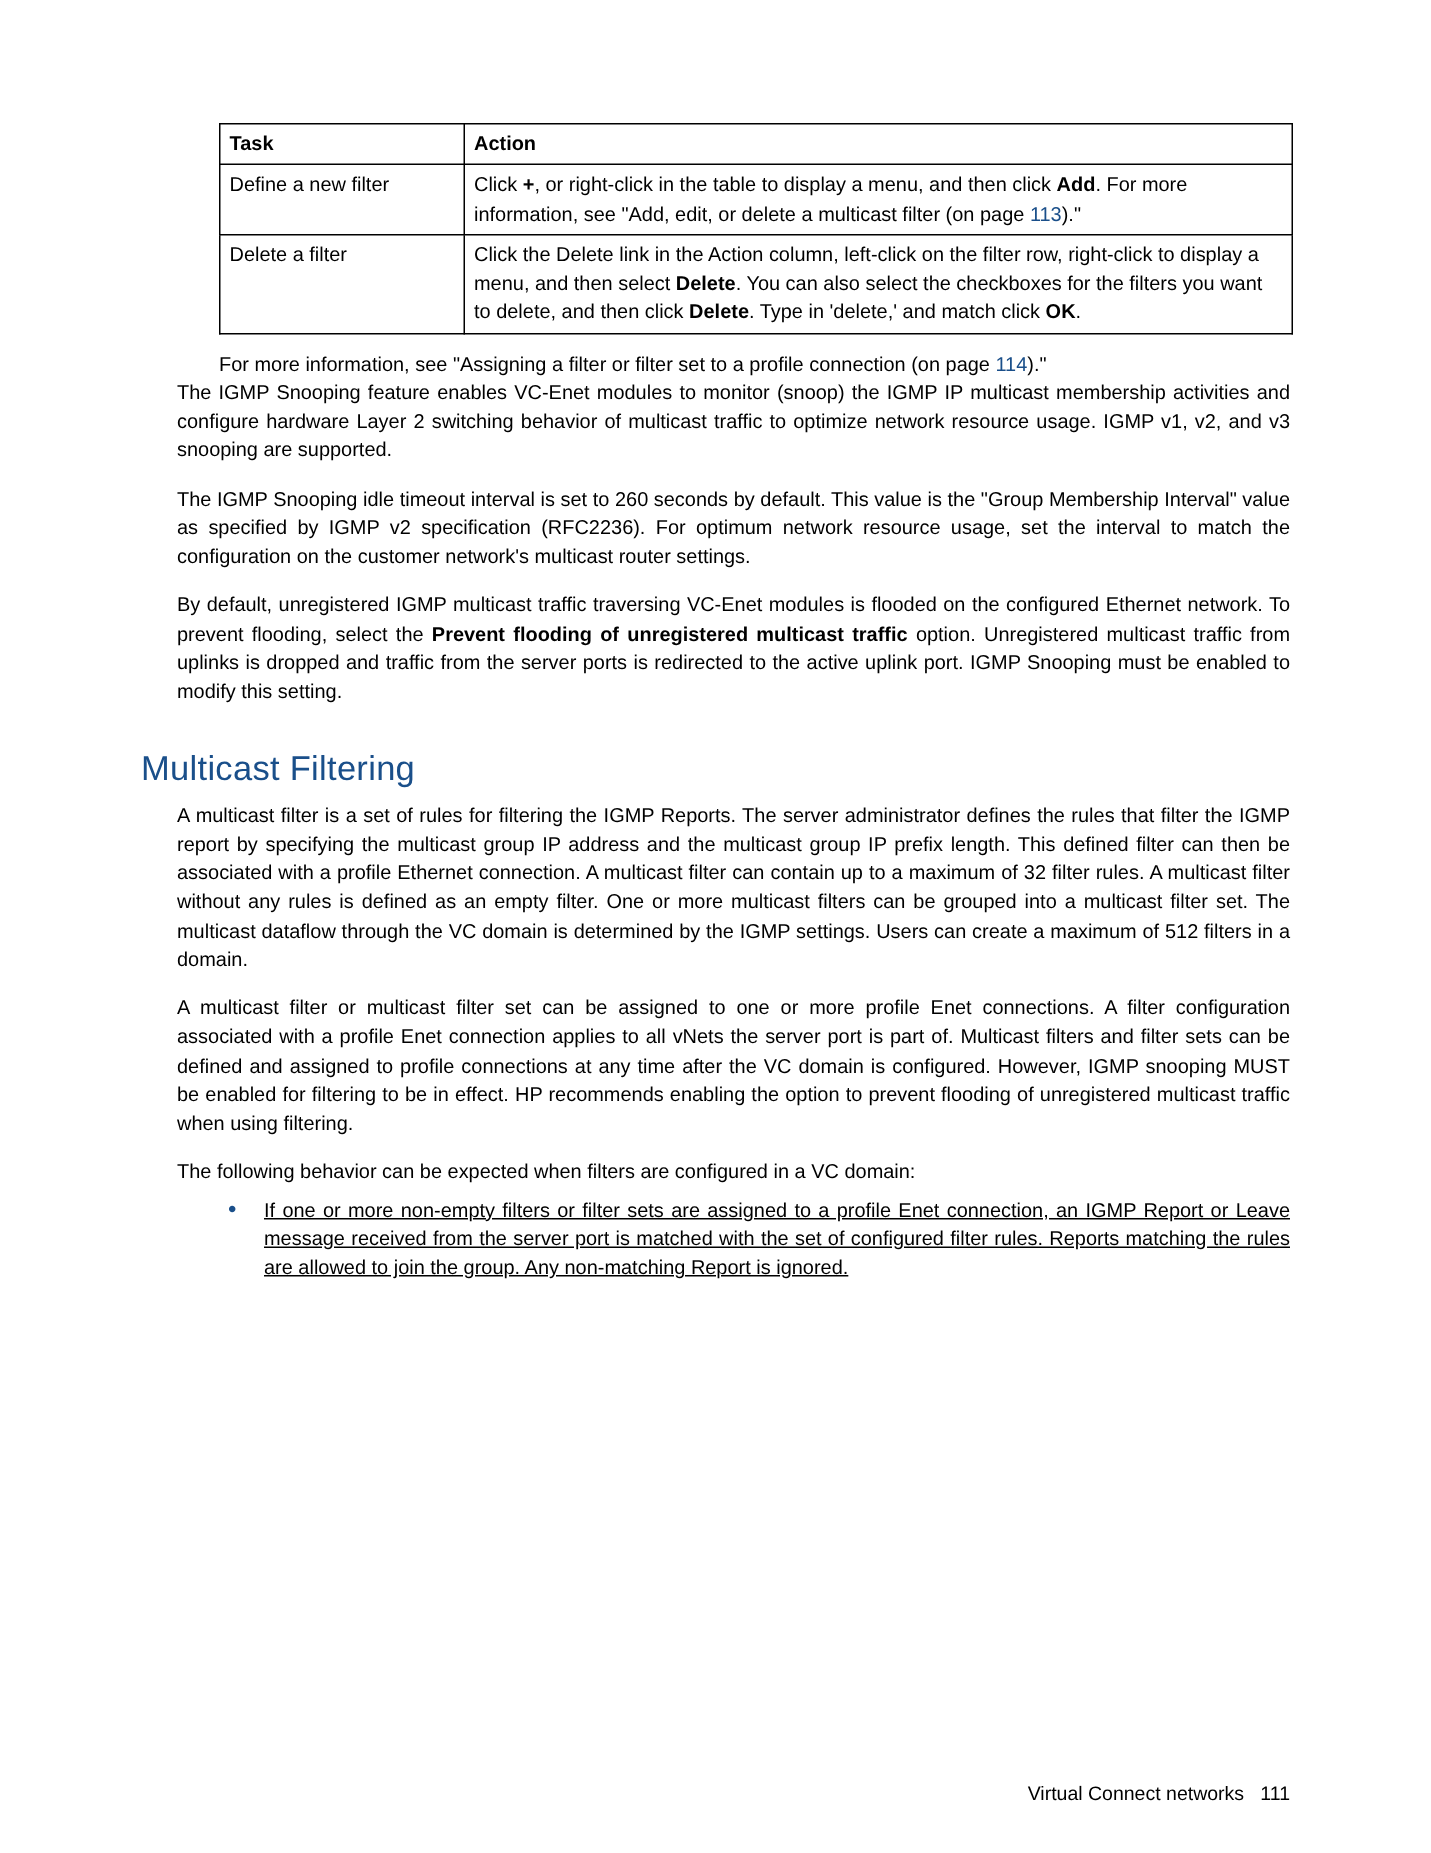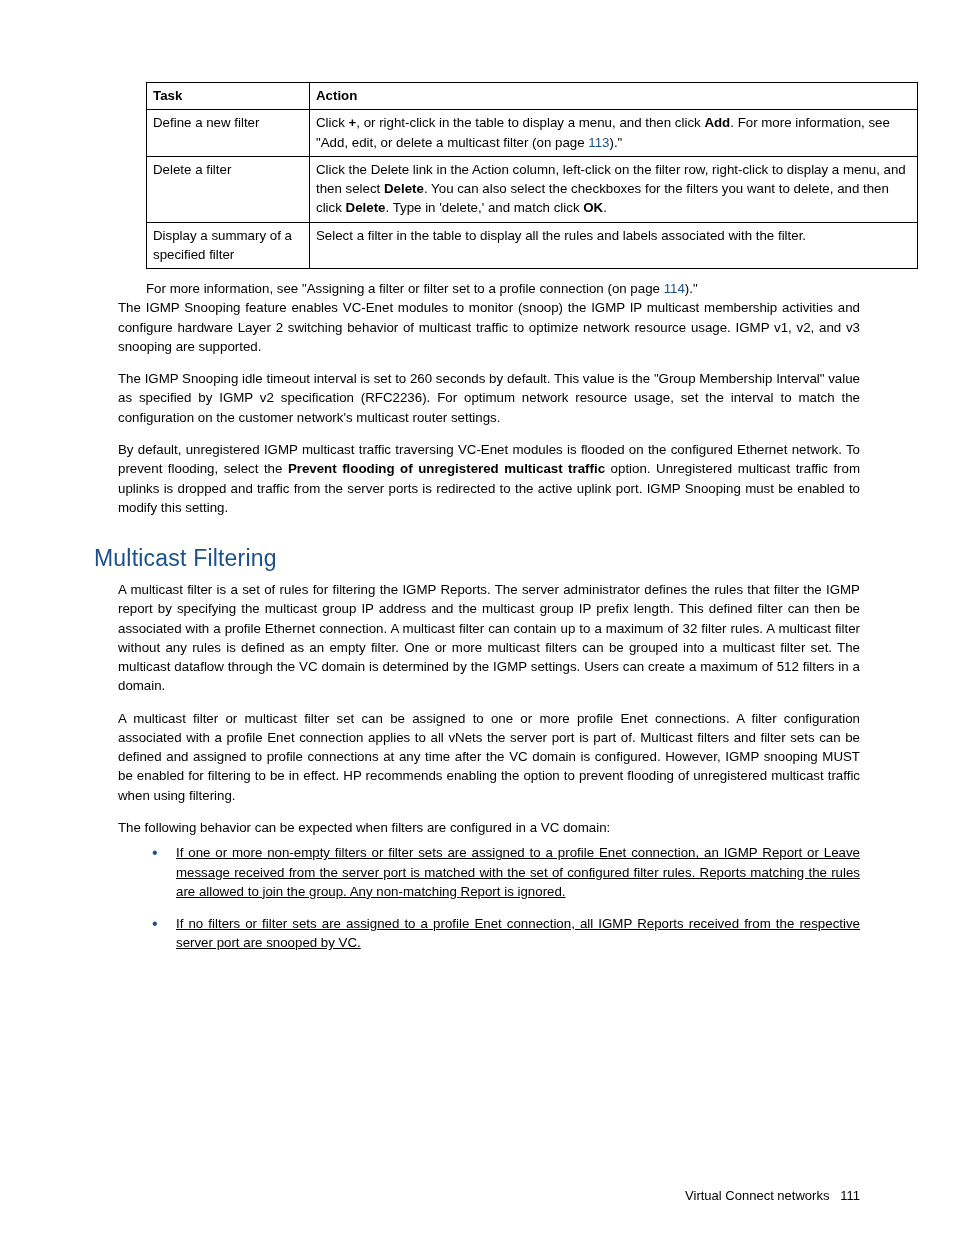--- a/index.html
+++ b/index.html
@@ -13,21 +13,21 @@
     height: 1235px;
     box-sizing: border-box;
     position: relative;
   }
   .page {
     padding: 82px 94px 0 94px;
     box-sizing: border-box;
   }
   table {
     border-collapse: collapse;
-    width: 772px;
+    width: 716px;
     margin-left: 52px;
     font-size: 13.3px;
   }
   th, td {
     border: 1px solid #000;
     padding: 3px 6px 4px 6px;
     vertical-align: top;
     text-align: left;
     line-height: 1.45;
   }
@@ -104,43 +104,38 @@
       <td>
         <span>Click </span><b>+</b><span>, or right-click in the table to display a menu, and then click </span><b>Add</b><span>. For more information, see "Add, edit, or delete a multicast filter (on page </span><span class="link">113</span><span>)."</span>
       </td>
     </tr>
     <tr>
       <td>Delete a filter</td>
       <td>
         <span>Click the Delete link in the Action column, left-click on the filter row, right-click to display a menu, and then select </span><b>Delete</b><span>. You can also select the checkboxes for the filters you want to delete, and then click </span><b>Delete</b><span>. Type in 'delete,' and match click </span><b>OK</b><span>.</span>
       </td>
     </tr>
-    <tr>
-      <td>Display a summary of a specified filter</td>
-      <td>Select a filter in the table to display all the rules and labels associated with the filter.</td>
-    </tr>
   </tbody>
 </table>
 
 <p class="table-note">
   <span>For more information, see "Assigning a filter or filter set to a profile connection (on page </span><span class="link">114</span><span>)."</span>
 </p>
 
 <p class="body">The IGMP Snooping feature enables VC-Enet modules to monitor (snoop) the IGMP IP multicast membership activities and configure hardware Layer 2 switching behavior of multicast traffic to optimize network resource usage. IGMP v1, v2, and v3 snooping are supported.</p>
 <p class="body">The IGMP Snooping idle timeout interval is set to 260 seconds by default. This value is the "Group Membership Interval" value as specified by IGMP v2 specification (RFC2236). For optimum network resource usage, set the interval to match the configuration on the customer network's multicast router settings.</p>
 <p class="body">
   <span>By default, unregistered IGMP multicast traffic traversing VC-Enet modules is flooded on the configured Ethernet network. To prevent flooding, select the </span><b>Prevent flooding of unregistered multicast traffic</b><span> option. Unregistered multicast traffic from uplinks is dropped and traffic from the server ports is redirected to the active uplink port. IGMP Snooping must be enabled to modify this setting.</span>
 </p>
 
 <h2 class="section">Multicast Filtering</h2>
 <p class="body">A multicast filter is a set of rules for filtering the IGMP Reports. The server administrator defines the rules that filter the IGMP report by specifying the multicast group IP address and the multicast group IP prefix length. This defined filter can then be associated with a profile Ethernet connection. A multicast filter can contain up to a maximum of 32 filter rules. A multicast filter without any rules is defined as an empty filter. One or more multicast filters can be grouped into a multicast filter set. The multicast dataflow through the VC domain is determined by the IGMP settings. Users can create a maximum of 512 filters in a domain.</p>
 <p class="body">A multicast filter or multicast filter set can be assigned to one or more profile Enet connections. A filter configuration associated with a profile Enet connection applies to all vNets the server port is part of. Multicast filters and filter sets can be defined and assigned to profile connections at any time after the VC domain is configured. However, IGMP snooping MUST be enabled for filtering to be in effect. HP recommends enabling the option to prevent flooding of unregistered multicast traffic when using filtering.</p>
 <p class="body nomb-bottom">The following behavior can be expected when filters are configured in a VC domain:</p>
 <ul class="bullets">
   <li>If one or more non-empty filters or filter sets are assigned to a profile Enet connection, an IGMP Report or Leave message received from the server port is matched with the set of configured filter rules. Reports matching the rules are allowed to join the group. Any non-matching Report is ignored.</li>
-  <li>If no filters or filter sets are assigned to a profile Enet connection, all IGMP Reports received from the respective server port are snooped by VC.</li>
 </ul>
 
 </div>
 
 <div class="footer">
   <span>Virtual Connect networks</span>&nbsp;&nbsp;&nbsp;<span>111</span>
 </div>
 
 </body></html>

